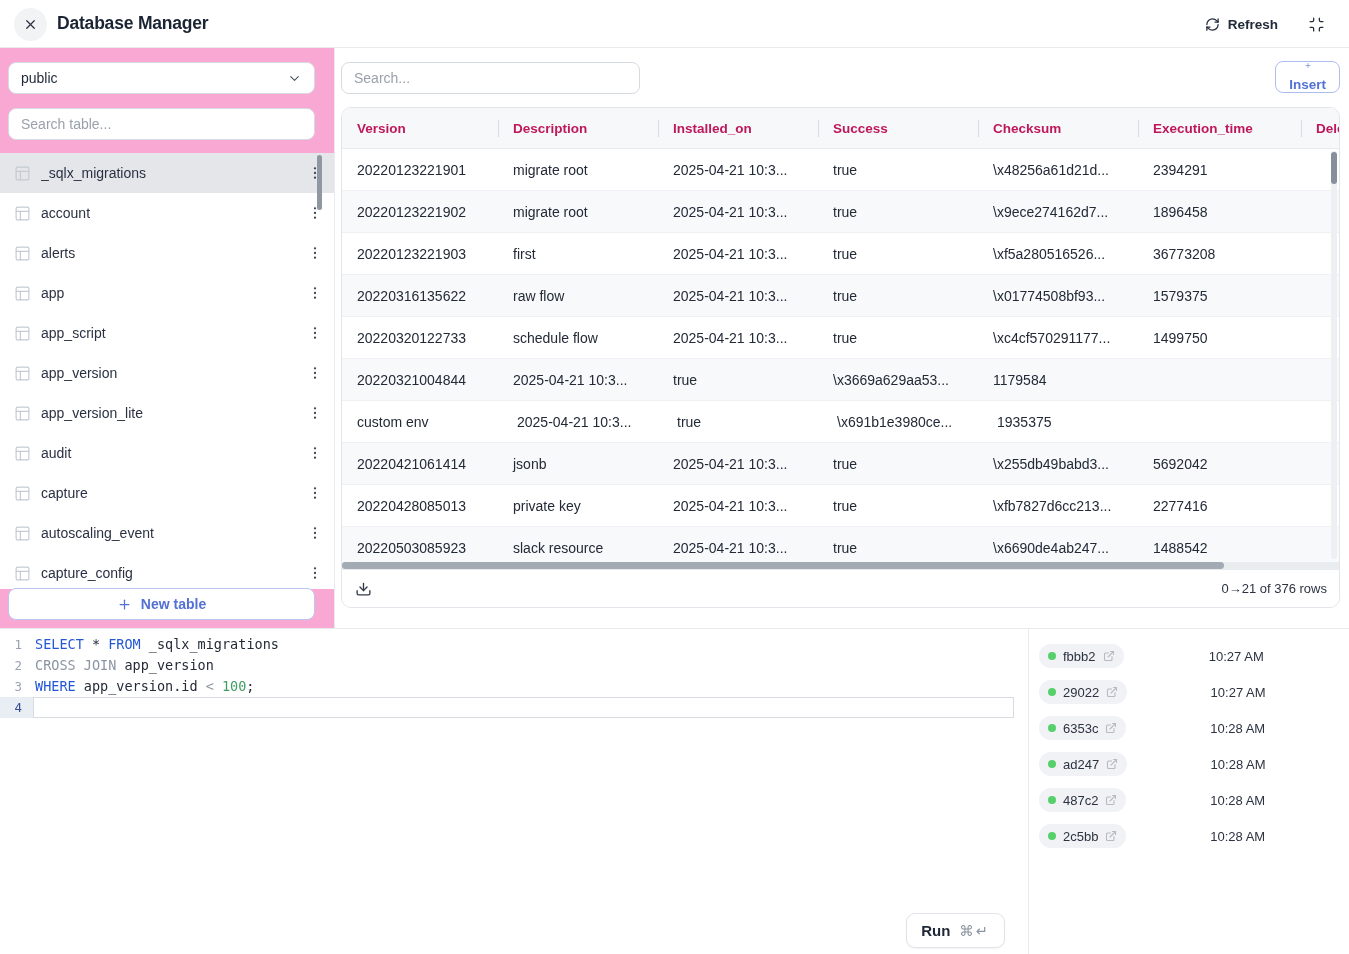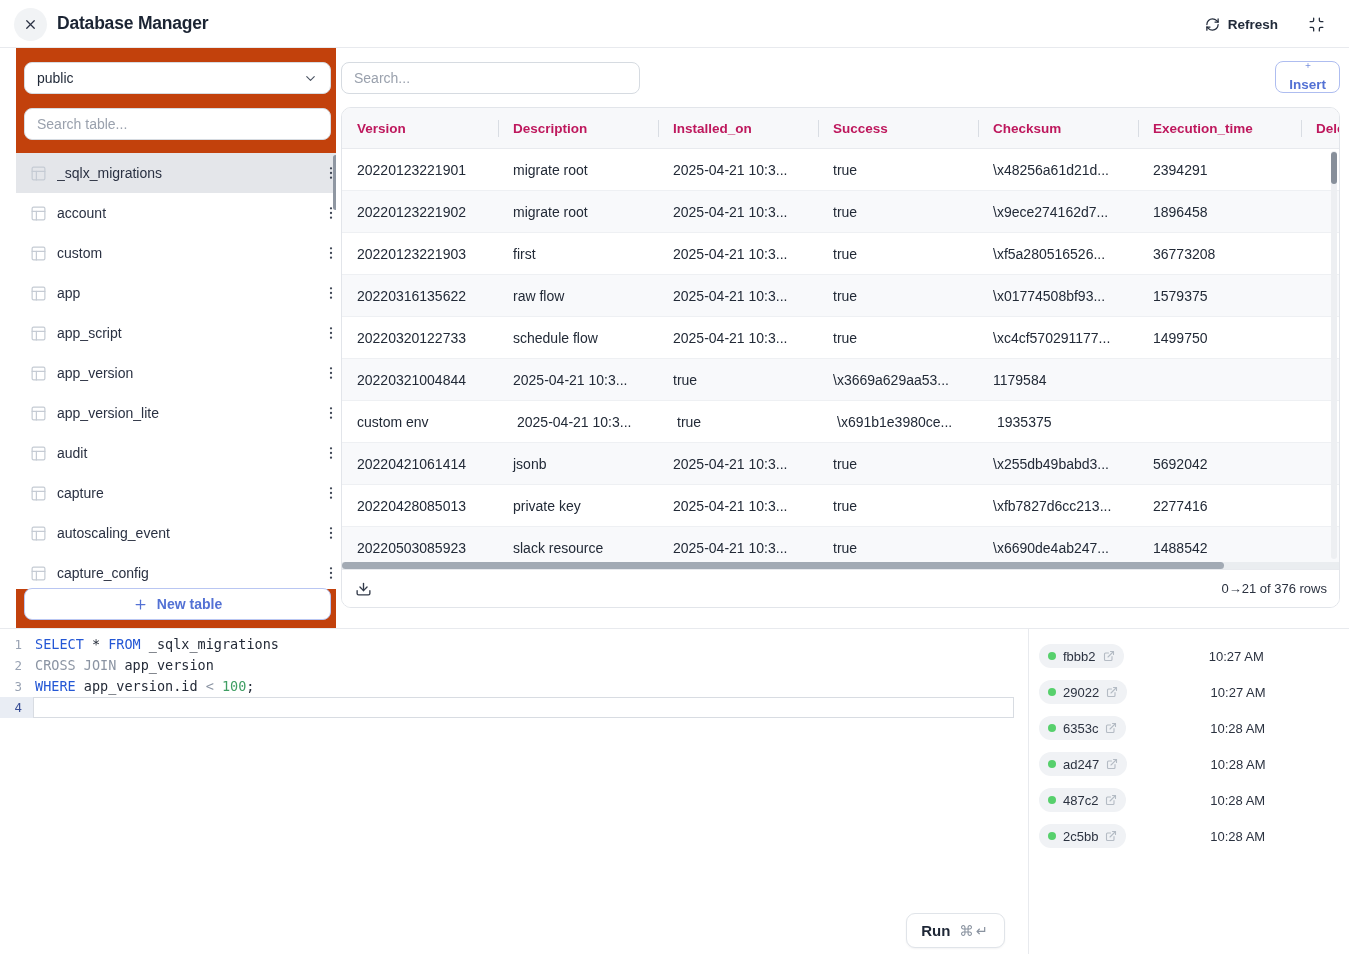--- a/index.html
+++ b/index.html
@@ -18,21 +18,21 @@
   .app-header { position:absolute; top:0; left:0; width:100%; height:48px; background:#fff; border-bottom:1px solid #e8eaee; }
   .close-btn { position:absolute; left:14px; top:8px; width:33px; height:33px; border-radius:50%; background:#f1f3f5; border:none; color:#2a3142; display:flex; align-items:center; justify-content:center; }
   .close-btn svg { width:15px; height:15px; }
   .app-title { position:absolute; left:57px; top:13px; font-size:17.5px; font-weight:700; color:#1b2433; letter-spacing:-.2px; }
   .refresh-btn { position:absolute; right:71px; top:12px; height:24px; display:flex; align-items:center; gap:8px; background:none; border:none; font-size:13.5px; font-weight:700; color:#222b3a; }
   .refresh-btn svg { width:15px; height:15px; }
   .minimize-btn { position:absolute; right:23px; top:15px; width:18px; height:18px; background:none; border:none; color:#222b3a; padding:0; }
   .minimize-btn svg { width:17px; height:17px; stroke-width:1.8; }
 
   
-  .sidebar { position:absolute; top:48px; left:16px; width:335px; height:580px; background:#c2410c; border-right:1px solid #e8eaee; }
+  .sidebar { position:absolute; top:48px; left:0; width:335px; height:580px; background:#f9a8d4; border-right:1px solid #e8eaee; }
   .schema-select { position:absolute; left:8px; top:14px; width:307px; height:32px; border:1px solid #d6dbe1; border-radius:8px; background:#fff; display:flex; align-items:center; justify-content:space-between; padding:0 12px; font-size:14px; color:#1f2837; }
   .schema-select svg { width:15px; height:15px; color:#4a5362; stroke-width:1.8; }
   .table-search { position:absolute; left:8px; top:60px; width:307px; height:32px; border:1px solid #d6dbe1; border-radius:8px; padding:0 12px; font-size:14px; color:#1f2837; }
   .table-list { position:absolute; left:0; top:105px; width:100%; height:436px; overflow:hidden; }
   .side-item { height:40px; display:flex; align-items:center; padding:0 6px 0 14px; background:#fff; }
   .side-item.selected { background:#e4e6ea; }
   .side-icon { width:17px; height:17px; color:#c5cbd4; margin-right:10px; flex:0 0 auto; }
   .side-icon svg { width:17px; height:17px; stroke-width:1.7; }
   .side-label { flex:1; font-size:14px; color:#2a3142; white-space:nowrap; overflow:hidden; }
   .kebab-btn { width:26px; height:26px; border:none; background:none; color:#3d4554; display:flex; align-items:center; justify-content:center; }
@@ -163,21 +163,21 @@
         </button>
       </div>
       <div class="side-item">
         <span class="side-icon">
           <svg class="ic" viewBox="0 0 24 24">
             <rect x="3" y="3" width="18" height="18" rx="2"></rect>
             <path d="M3 9h18"></path>
             <path d="M9 9v12"></path>
           </svg>
         </span>
-        <span class="side-label">custom</span>
+        <span class="side-label">alerts</span>
         <button class="kebab-btn">
           <svg class="ic fill" viewBox="0 0 24 24">
             <circle cx="12" cy="5" r="1.7"></circle>
             <circle cx="12" cy="12" r="1.7"></circle>
             <circle cx="12" cy="19" r="1.7"></circle>
           </svg>
         </button>
       </div>
       <div class="side-item">
         <span class="side-icon">

